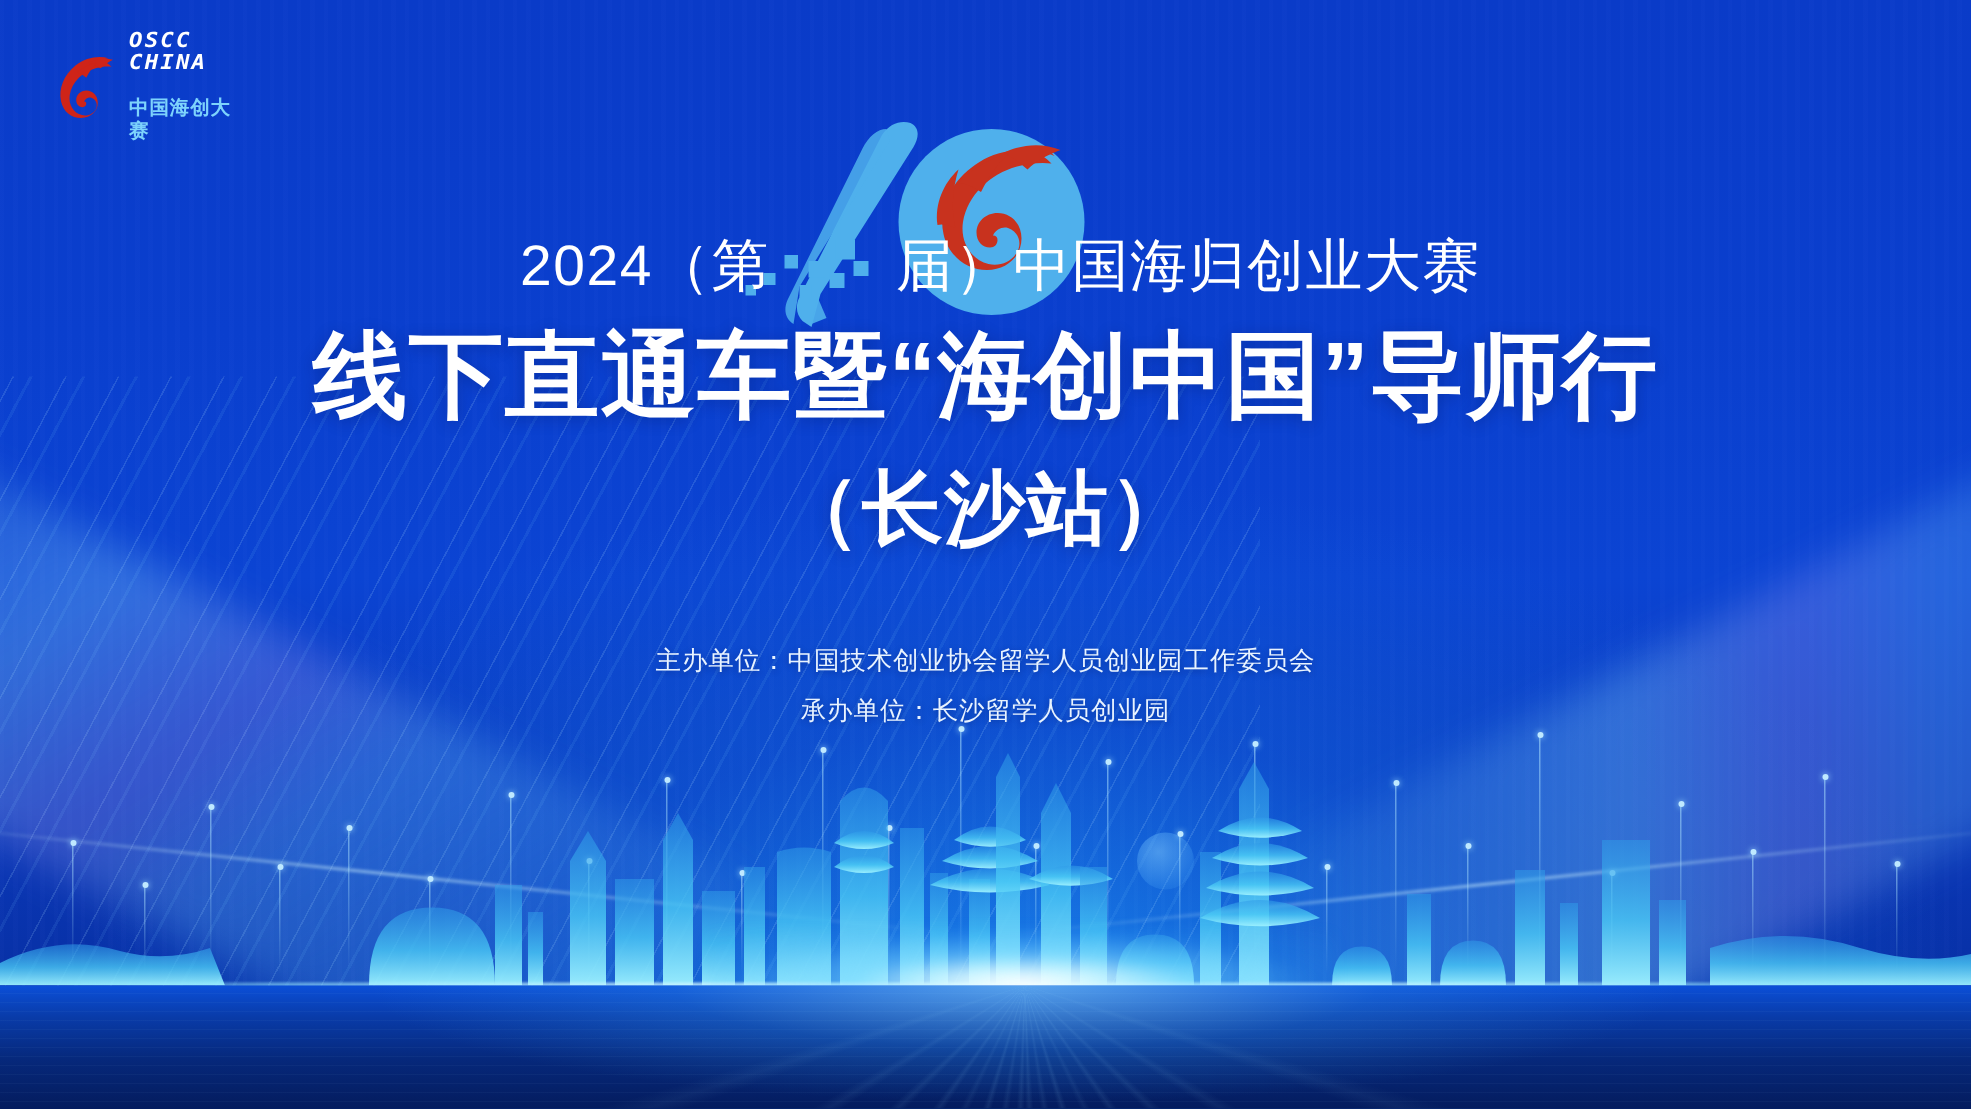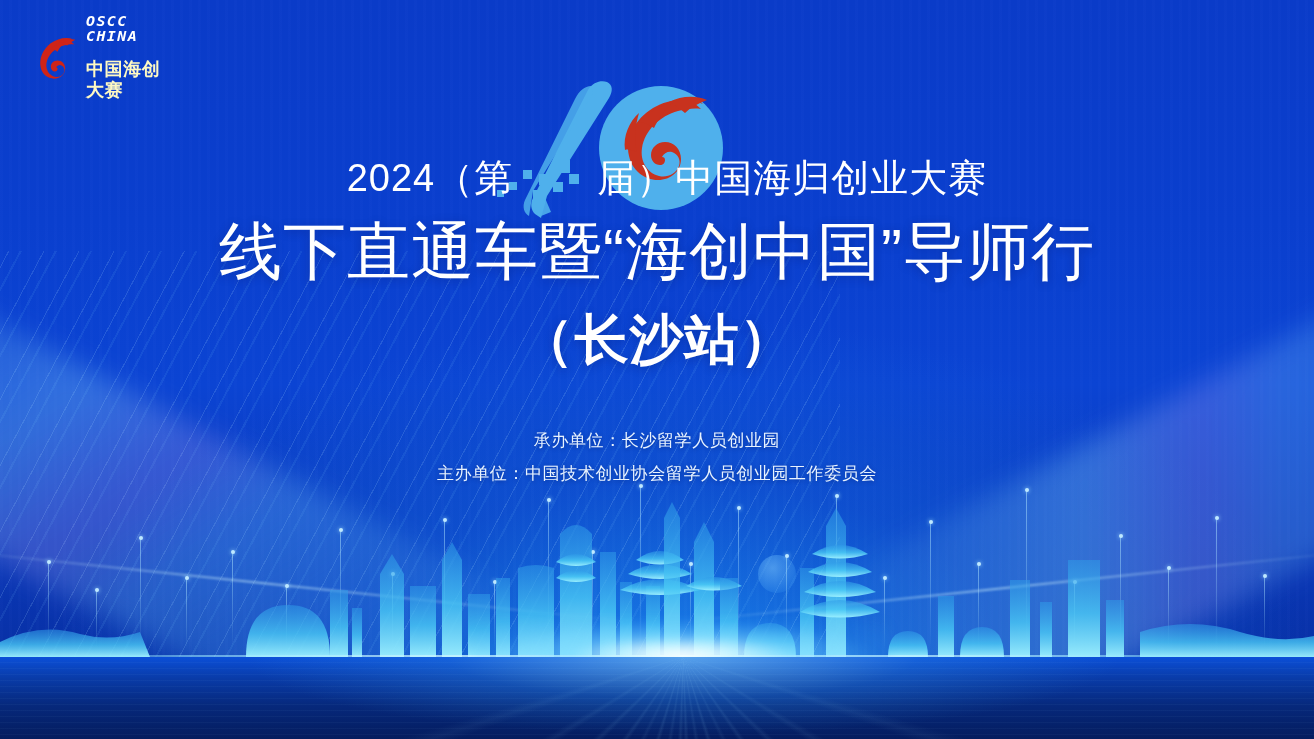--- a/index.html
+++ b/index.html
@@ -182,22 +182,22 @@
   .logo-mark { width: 48px; height: 48px; flex: 0 0 48px; }
   .logo-text { display: flex; flex-direction: column; justify-content: space-between; padding-bottom: 2px; }
   .logo-en {
     font-size: 15px; font-weight: 700; letter-spacing: 1.4px;
     color: #ffffff; line-height: 1.05;
     font-family: "DejaVu Sans Mono", monospace;
     font-style: italic;
     transform: scaleY(0.92);
   }
   .logo-cn {
-    font-size: 18px; font-weight: 700; letter-spacing: .6px;
-    color: #fef9c3; line-height: 1.15; margin-top: 14px;
+    font-size: 13px; font-weight: 700; letter-spacing: .6px;
+    color: #7dd3fc; line-height: 1.15; margin-top: 14px;
   }
 
   
   .content {
     position: absolute;
     left: 0; right: 0; top: 0;
     text-align: center;
   }
 
   .emblem-row {
@@ -221,21 +221,21 @@
     letter-spacing: 1px;
     line-height: 1.2;
     z-index: 3;
     margin-left: 20px;
   }
   .line-year .gap { display: inline-block; width: 84px; }
 
   .line-main {
     margin-top: 14px;
     font-size: 63px;
-    font-weight: 400;
+    font-weight: 700;
     color: #ffffff;
     letter-spacing: 1px;
     line-height: 1.12;
     text-shadow: 0 2px 10px rgba(0,20,90,.30);
   }
   .line-sub {
     margin-top: 22px;
     font-size: 54px;
     font-weight: 700;
     color: #ffffff;
@@ -420,18 +420,18 @@
     </div>
 
     <div class="line-year">
       <span>2024（第</span><span class="gap"></span><span>届）中国海归创业大赛</span>
     </div>
 
     <div class="line-main">线下直通车暨“海创中国”导师行</div>
     <div class="line-sub">（长沙站）</div>
 
     <div class="orgs">
+      <div>主办单位：中国技术创业协会留学人员创业园工作委员会</div>
       <div>承办单位：长沙留学人员创业园</div>
-      <div>主办单位：中国技术创业协会留学人员创业园工作委员会</div>
     </div>
   </div>
 
 </div>
 
 </body></html>

